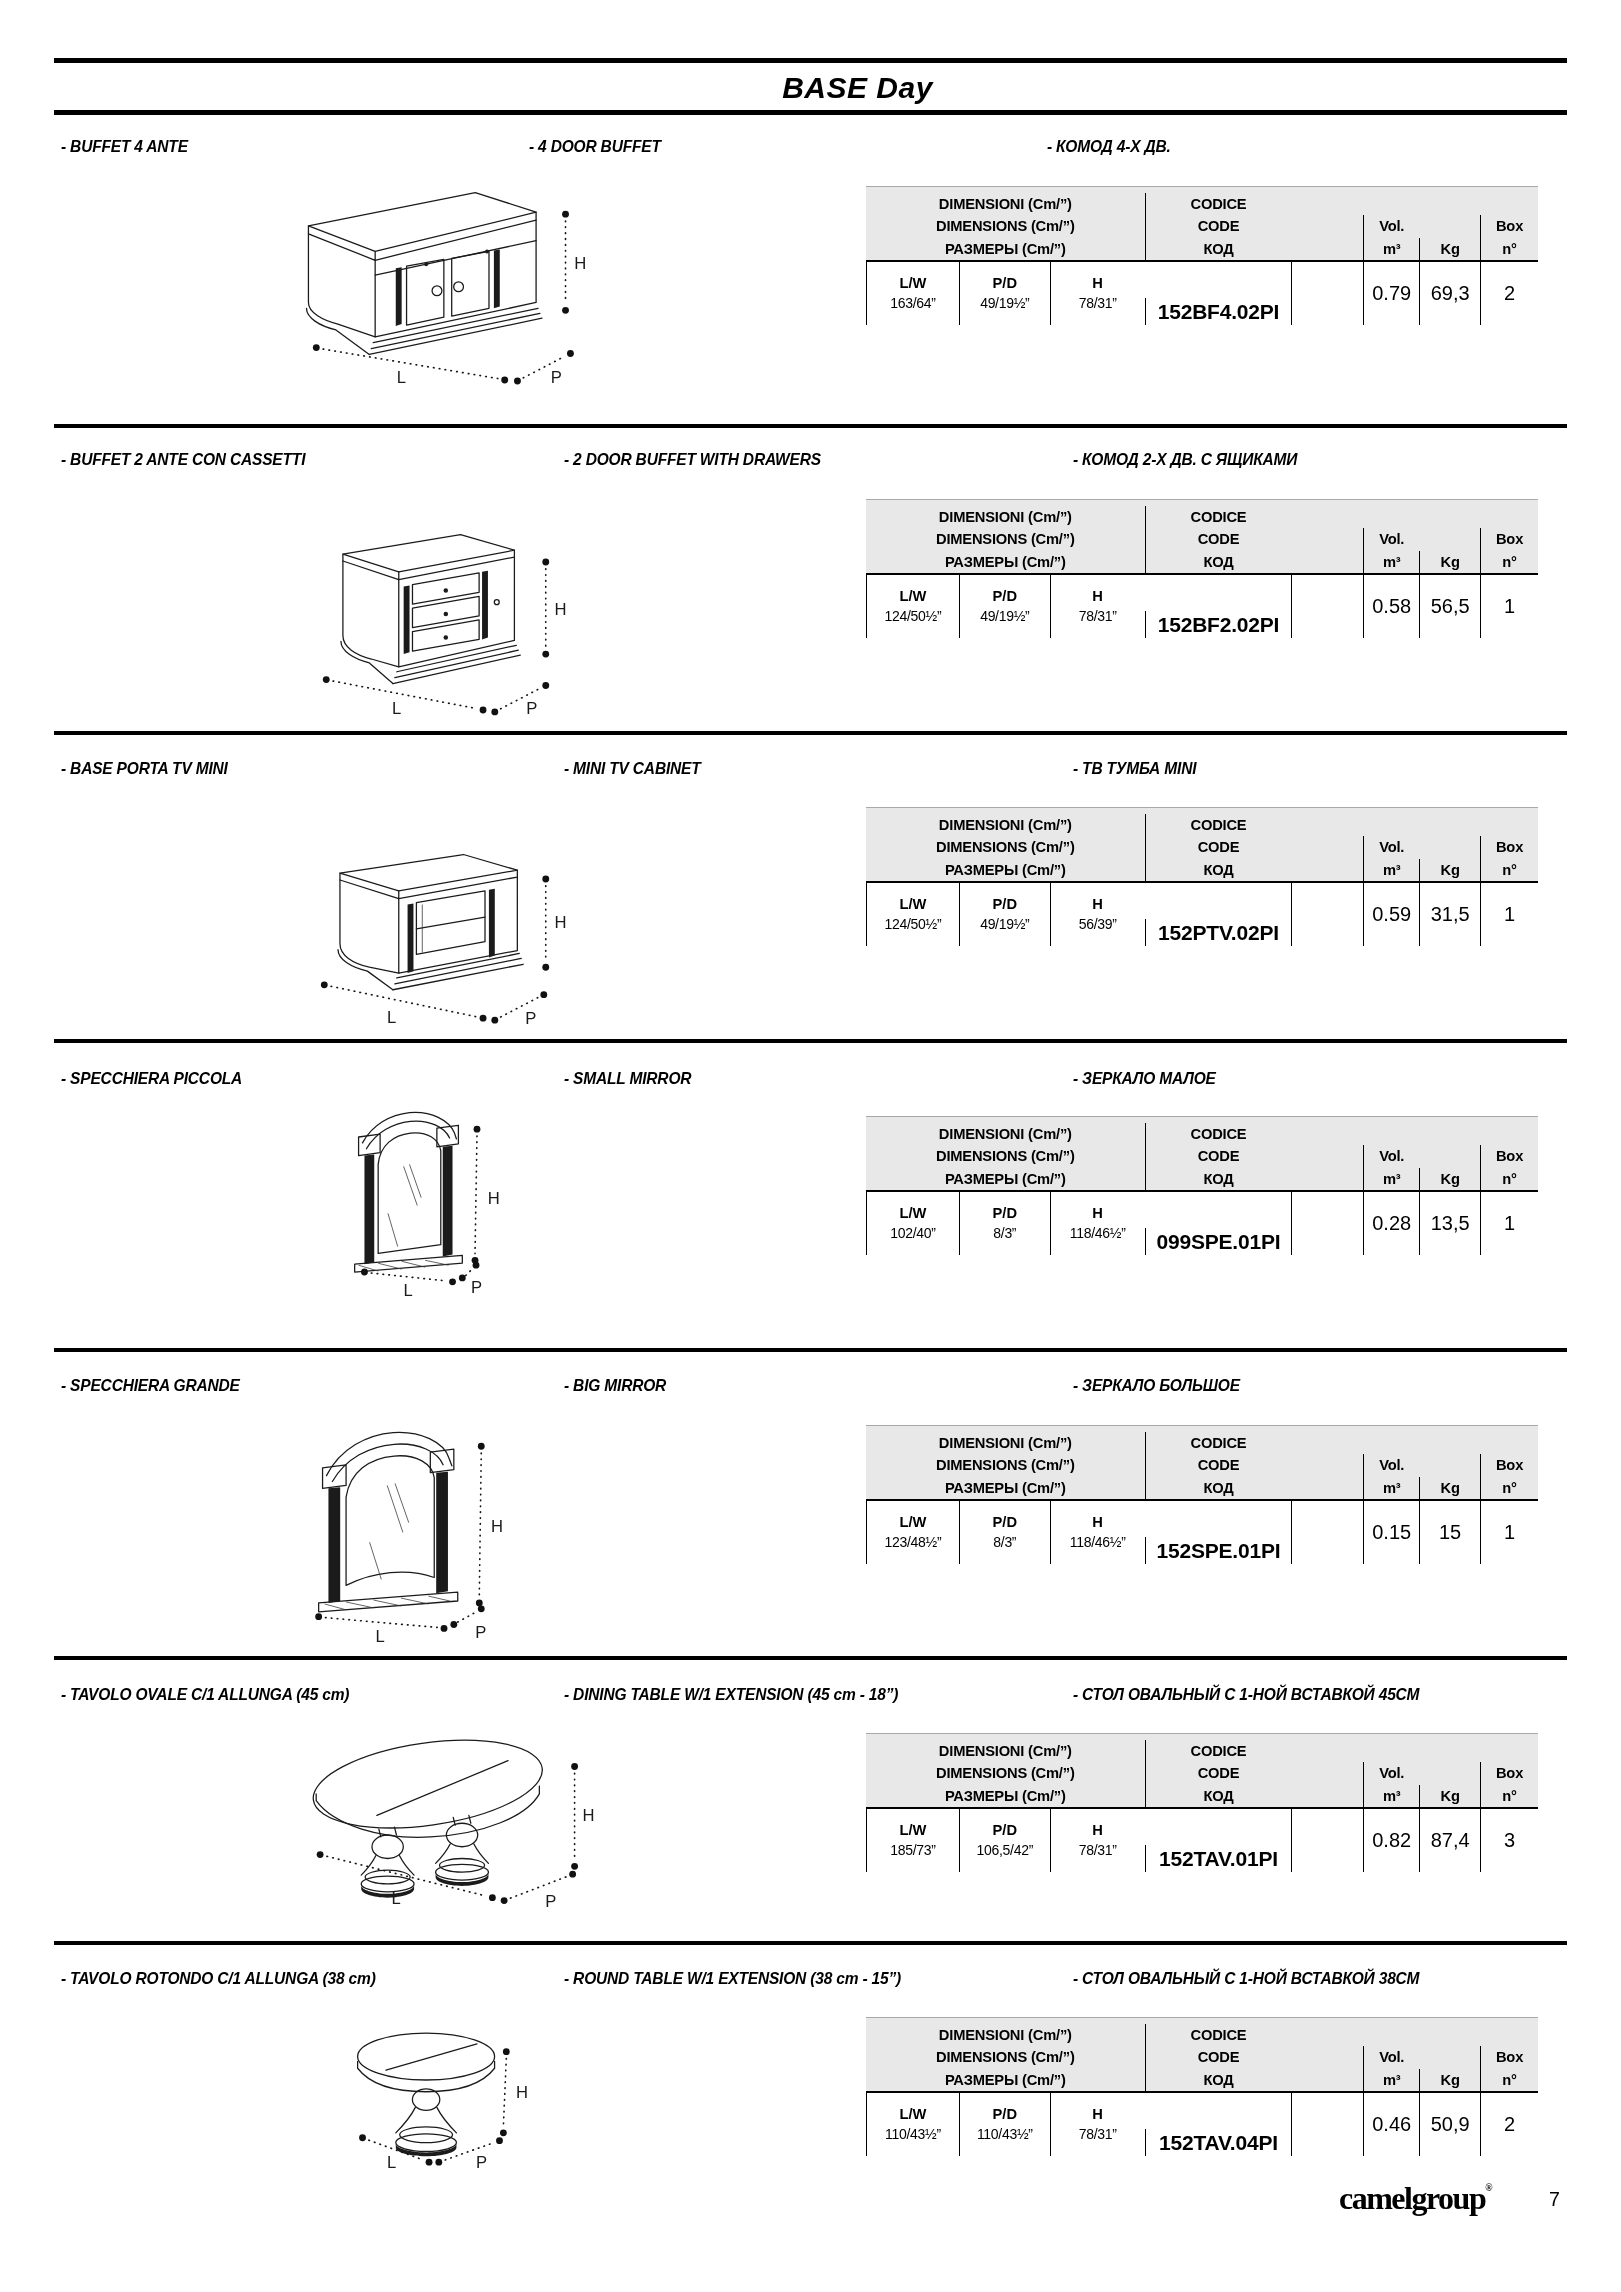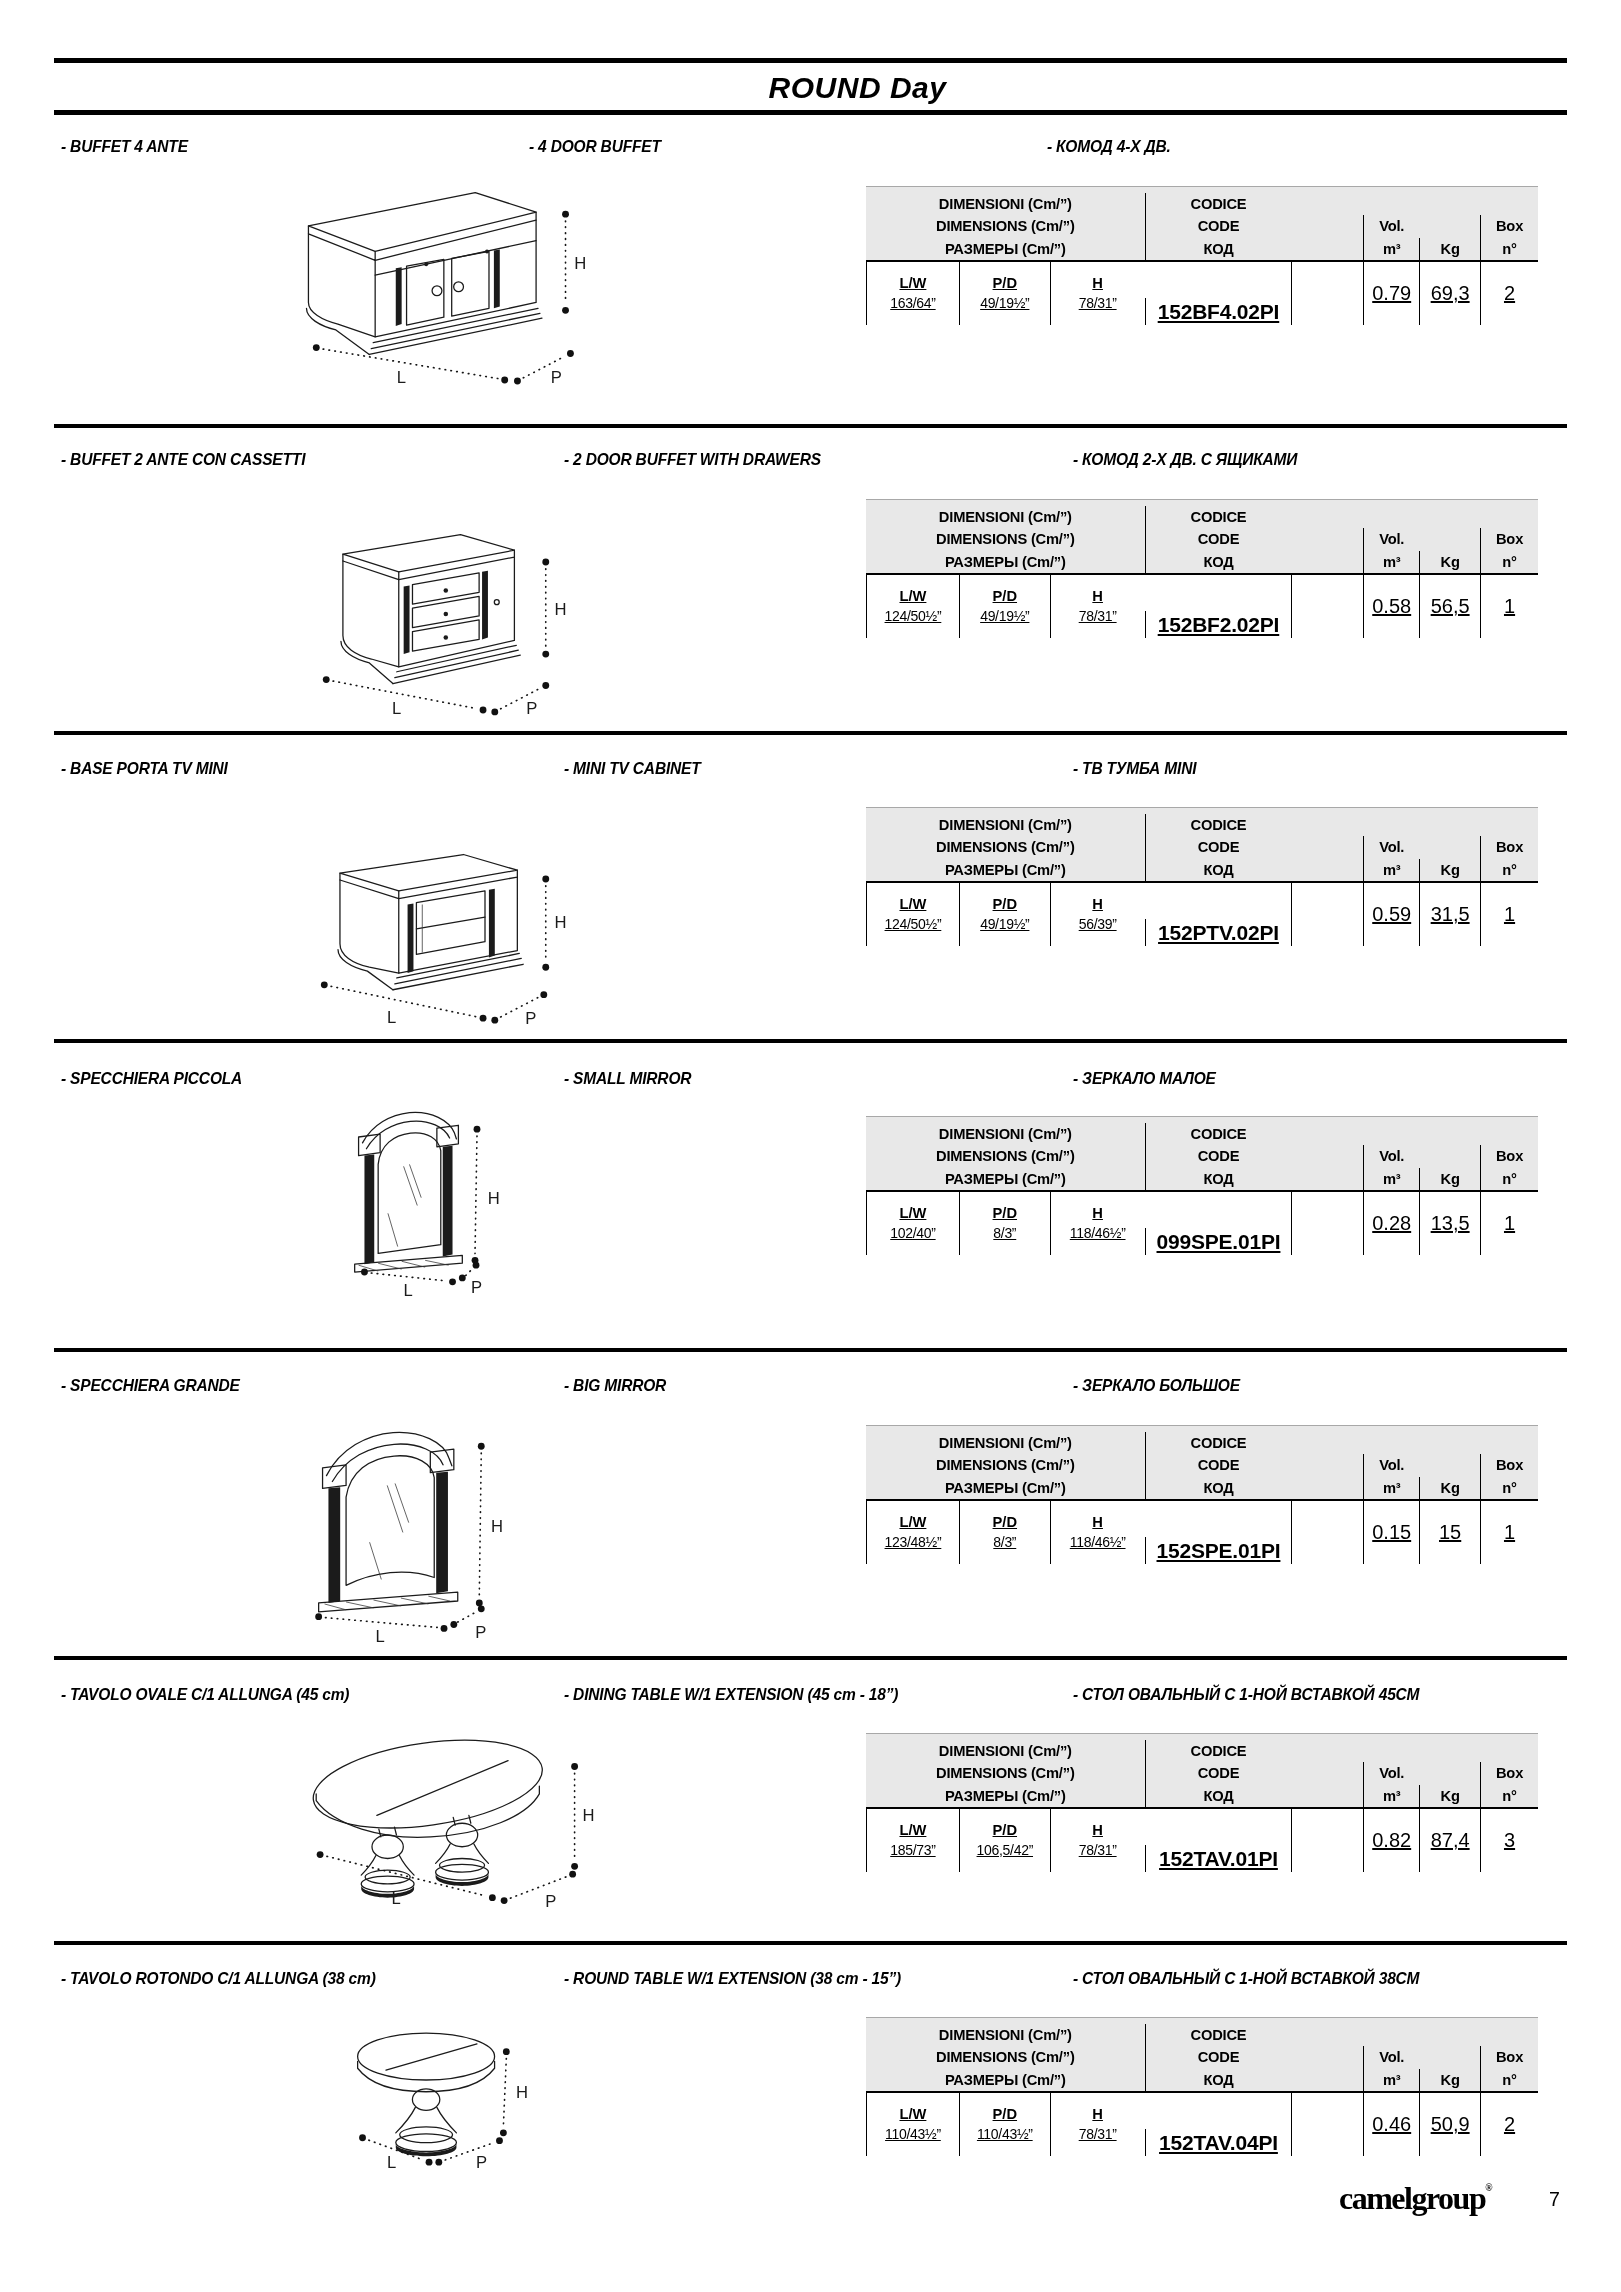--- a/index.html
+++ b/index.html
@@ -9,21 +9,21 @@
   .hr-thick{height:4.9px;}
   .hr-mid{height:3.9px;}
   .title{position:absolute;top:71px;left:0;width:100%;text-align:center;text-indent:94px;
          font-size:30px;font-weight:bold;font-style:italic;letter-spacing:0.5px;}
   .lab{position:absolute;font-size:16.7px;font-weight:bold;font-style:italic;
        letter-spacing:-0.2px;white-space:nowrap;transform:scaleX(.93);transform-origin:left top;}
   
   .tbl{position:absolute;left:866px;width:672px;}
   .thead{display:flex;height:76px;background:#e8e8e8;border-bottom:2.9px solid #000;
          border-top:1px solid #a8a8a8;box-sizing:border-box;align-items:flex-end;}
-  .trow{display:flex;height:63px;text-decoration:underline;}
+  .trow{display:flex;height:63px;}
   .c{box-sizing:border-box;display:flex;flex-direction:column;justify-content:center;
      align-items:center;text-align:center;}
   .bl{border-left:1px solid #000;}
   .lb{border-left:1px solid #000;}
   .w-dims{width:279px}.w-code{width:147px}.w-emp{width:72px}
   .w-vol{width:56px}.w-kg{width:61px}.w-box{width:58px}
   .w-lw{width:93px}.w-pd{width:91px}.w-h{width:95px}
   .thead .c div{font-weight:bold;font-size:14.7px;line-height:22.5px;letter-spacing:-0.2px;}
   .subh{font-weight:bold;font-size:14.7px;line-height:19.6px;}
   .subv{font-size:14px;line-height:18.6px;letter-spacing:-0.3px;}
@@ -43,21 +43,21 @@
         font-weight:bold;font-size:32px;letter-spacing:-1.5px;}
   .regmark{font-size:9.8px;vertical-align:17.6px;letter-spacing:0;}
   .pageno{position:absolute;left:1549px;top:2188px;font-size:19.6px;}
 </style>
 </head>
 <body>
 
 <div class="page">
 
   <div class="hr hr-thick" style="top:58px"></div>
-  <div class="title">ROUND Day</div>
+  <div class="title">BASE Day</div>
   <div class="hr hr-thick" style="top:110px"></div>
 
   <span class="lab" style="left:61px;top:137px">- BUFFET 4 ANTE</span>
   <span class="lab" style="left:529px;top:137px">- 4 DOOR BUFFET</span>
   <span class="lab" style="left:1047px;top:137px">- КОМОД 4-Х ДВ.</span>
 
   <div class="draw" style="left:279px;top:165px">
     <svg width="314" height="221" viewBox="0 0 320 225">
       <path class="sk" d="M30,62 L200,28 L262,48 L98,88 Z"></path>
       <path class="sk" d="M30,62 L30,70 L98,97 L98,88"></path>

